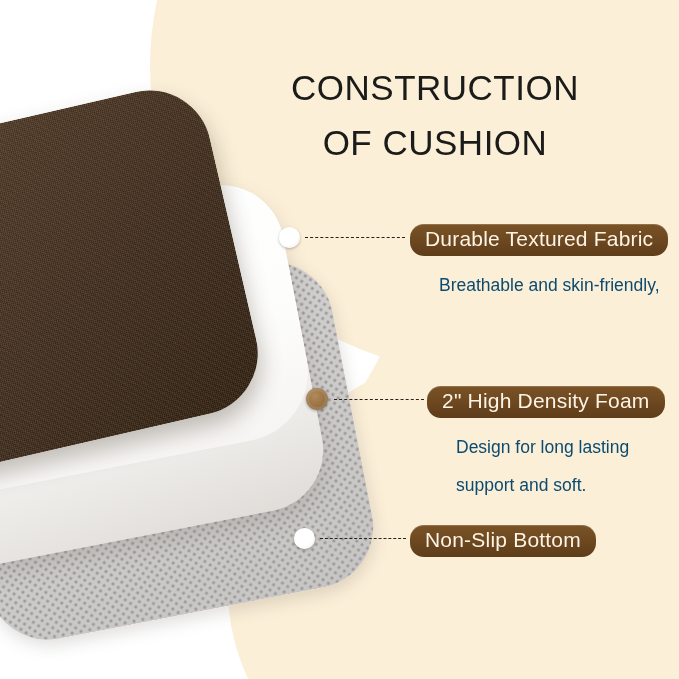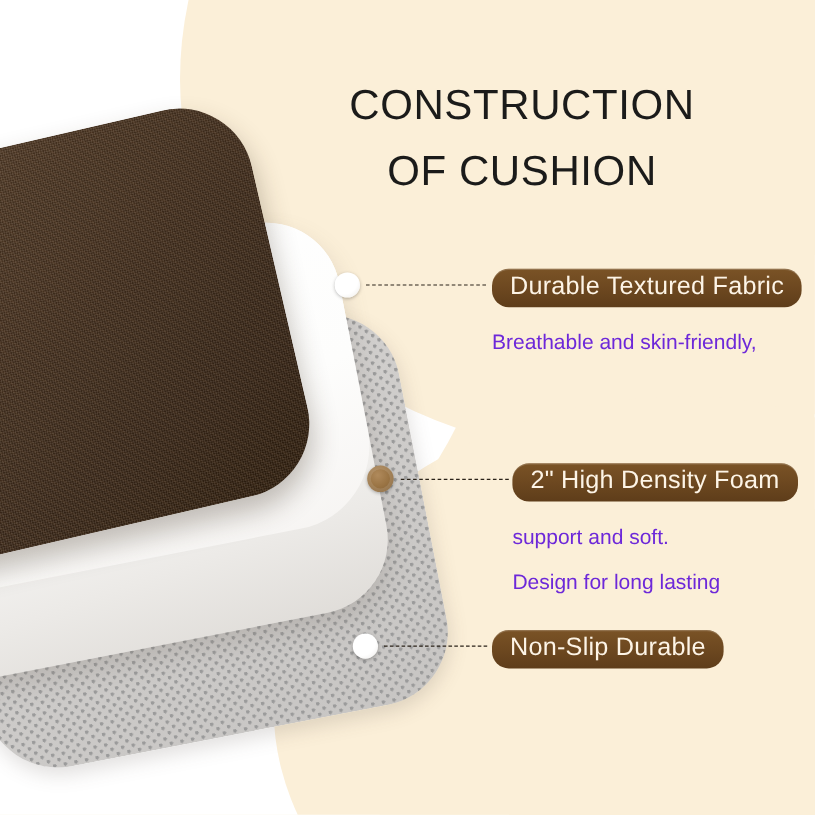--- a/index.html
+++ b/index.html
@@ -132,25 +132,26 @@
     color:#fdf4e6;
     font-size:21px;
     font-weight:400;
     letter-spacing:.2px;
     white-space:nowrap;
     background:linear-gradient(180deg,#7a5326 0%,#6d4820 50%,#5e3d1a 100%);
     box-shadow:inset 0 1px 0 rgba(255,255,255,.18);
   }
   .desc{
     margin-top:10px;
-    color:#6d28d9;
+    color:#0c4a6e;
     font-size:17.5px;
     font-weight:400;
     line-height:2.18;
     white-space:nowrap;
+    margin-left:29px;
   }
   .desc span{display:block;}
 
   
   .dash{
     position:absolute;
     height:0;
     border-top:1.6px dashed #2a2218;
   }
   
@@ -202,24 +203,24 @@
     <div class="desc">
       <span>Breathable and skin-friendly,</span>
     </div>
   </div>
 
   <div class="marker marker-brown" style="left:306px;top:388px;"></div>
   <div class="dash" style="left:334px;top:399px;width:90px;"></div>
   <div class="callout" style="left:427px;top:386px;">
     <div class="badge">2" High Density Foam</div>
     <div class="desc">
+      <span>Design for long lasting</span>
       <span>support and soft.</span>
-      <span>Design for long lasting</span>
     </div>
   </div>
 
   <div class="marker marker-white" style="left:294px;top:528px;"></div>
   <div class="dash" style="left:320px;top:538px;width:86px;"></div>
   <div class="callout" style="left:410px;top:525px;">
-    <div class="badge">Non-Slip Durable</div>
+    <div class="badge">Non-Slip Bottom</div>
   </div>
 
 </div>
 
 </body></html>

